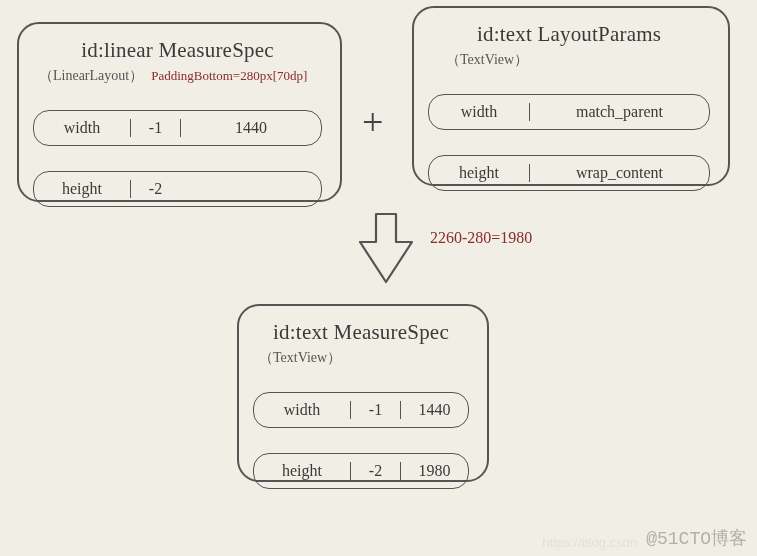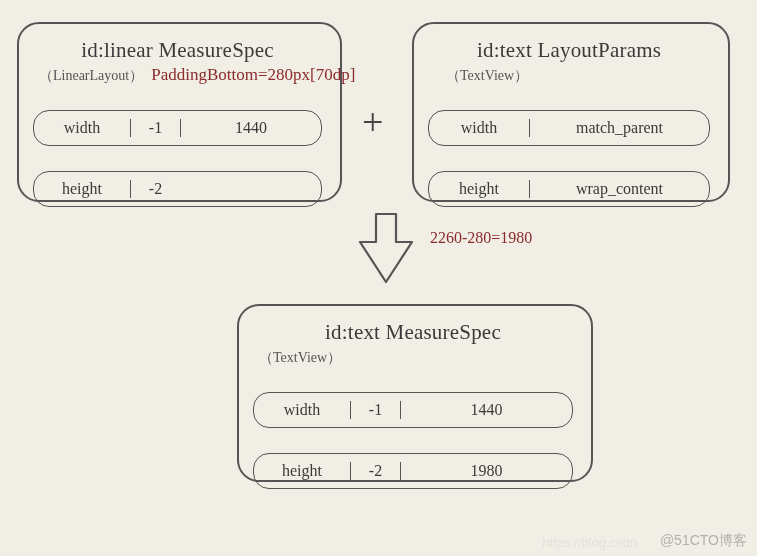--- a/index.html
+++ b/index.html
@@ -26,21 +26,21 @@
     text-align: center;
     margin: 2px 0 0 0;
     letter-spacing: 0.2px;
   }
   .box-sub {
     font-size: 14px;
     color: #555;
     margin: 4px 0 0 6px;
   }
   .padding-note {
-    font-size: 17px;
+    font-size: 13px;
     color: #8b2b2b;
     margin-left: 8px;
   }
   .row-pill {
     border: 1.5px solid #555;
     border-radius: 16px;
     height: 34px;
     margin-top: 25px;
     display: flex;
     align-items: center;
@@ -78,23 +78,23 @@
     position: absolute;
     font-size: 16px;
     color: #8b2b2b;
     line-height: 1.7;
   }
 
   .watermark {
     position: absolute;
     right: 10px;
     bottom: 6px;
-    font-size: 14px;
+    font-size: 18px;
     color: rgba(100,100,100,0.45);
-    font-family: Liberation Sans, sans-serif;
+    font-family: Liberation Mono, monospace;
   }
   .wm-faint {
     position: absolute;
     right: 120px;
     bottom: 6px;
     font-size: 13px;
     color: rgba(150,150,150,0.15);
     font-family: Arial, sans-serif;
   }
 </style>
@@ -113,21 +113,21 @@
     <div class="cell c-val">1440</div>
   </div>
   <div class="row-pill">
     <div class="cell c-label">height</div>
     <div class="cell c-mode">-2</div>
   </div>
 </div>
 
 <div class="plus" style="left:362px; top:100px;">+</div>
 
-<div class="box" style="left:412px; top:22px; width:318px; height:180px;">
+<div class="box" style="left:412px; top:6px; width:318px; height:180px;">
   <div class="box-title">id:text   LayoutParams</div>
   <div class="box-sub" style="margin-left:18px;">（TextView）</div>
   <div class="row-pill">
     <div class="cell c-half" style="flex:0 0 100px;">width</div>
     <div class="cell c-half">match_parent</div>
   </div>
   <div class="row-pill">
     <div class="cell c-half" style="flex:0 0 100px;">height</div>
     <div class="cell c-half">wrap_content</div>
   </div>
@@ -136,21 +136,21 @@
 <div class="arrow-wrap" style="left:356px; top:212px;">
   <svg width="60" height="78" viewBox="0 0 60 78">
     <path d="M20 2 L40 2 L40 30 L56 30 L30 70 L4 30 L20 30 Z" fill="none" stroke="#555" stroke-width="2.2" stroke-linejoin="round"></path>
   </svg>
 </div>
 
 <div class="annot" style="left:430px; top:224px;">
   <div>2260-280=1980</div>
 </div>
 
-<div class="box" style="left:237px; top:304px; width:356px; height:178px;">
+<div class="box" style="left:237px; top:304px; width:252px; height:178px;">
   <div class="box-title">id:text  MeasureSpec</div>
   <div class="box-sub">（TextView）</div>
   <div class="row-pill">
     <div class="cell c-label">width</div>
     <div class="cell c-mode">-1</div>
     <div class="cell c-val">1440</div>
   </div>
   <div class="row-pill">
     <div class="cell c-label">height</div>
     <div class="cell c-mode">-2</div>

